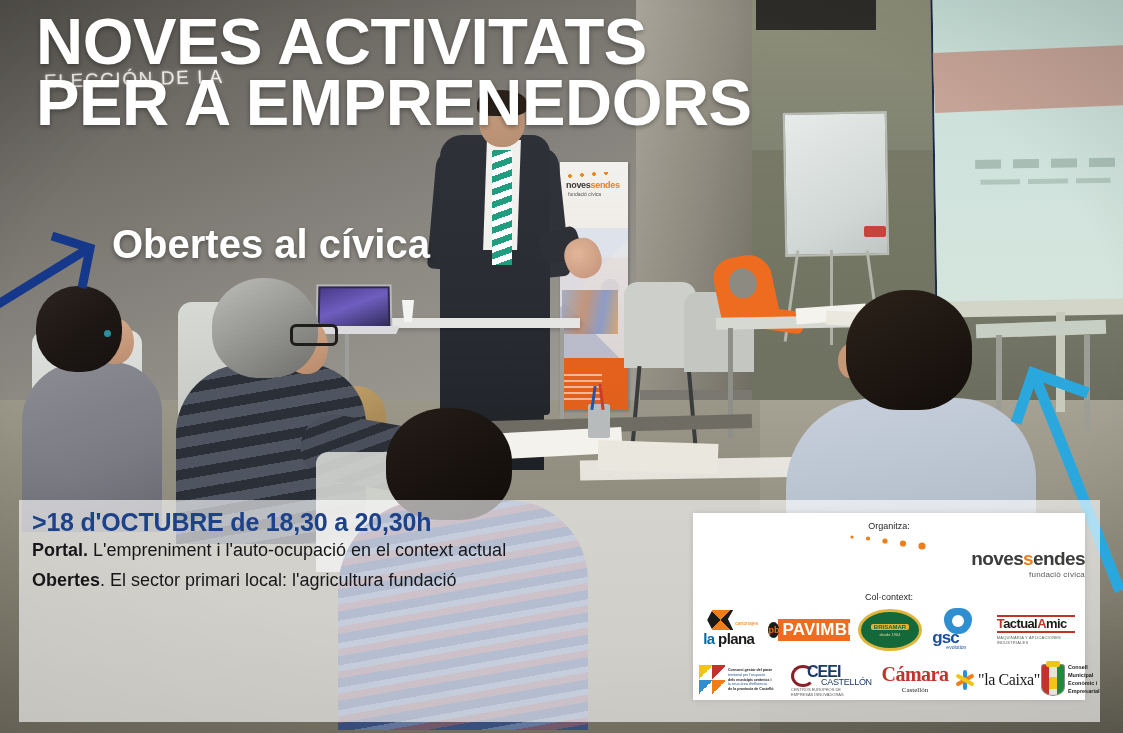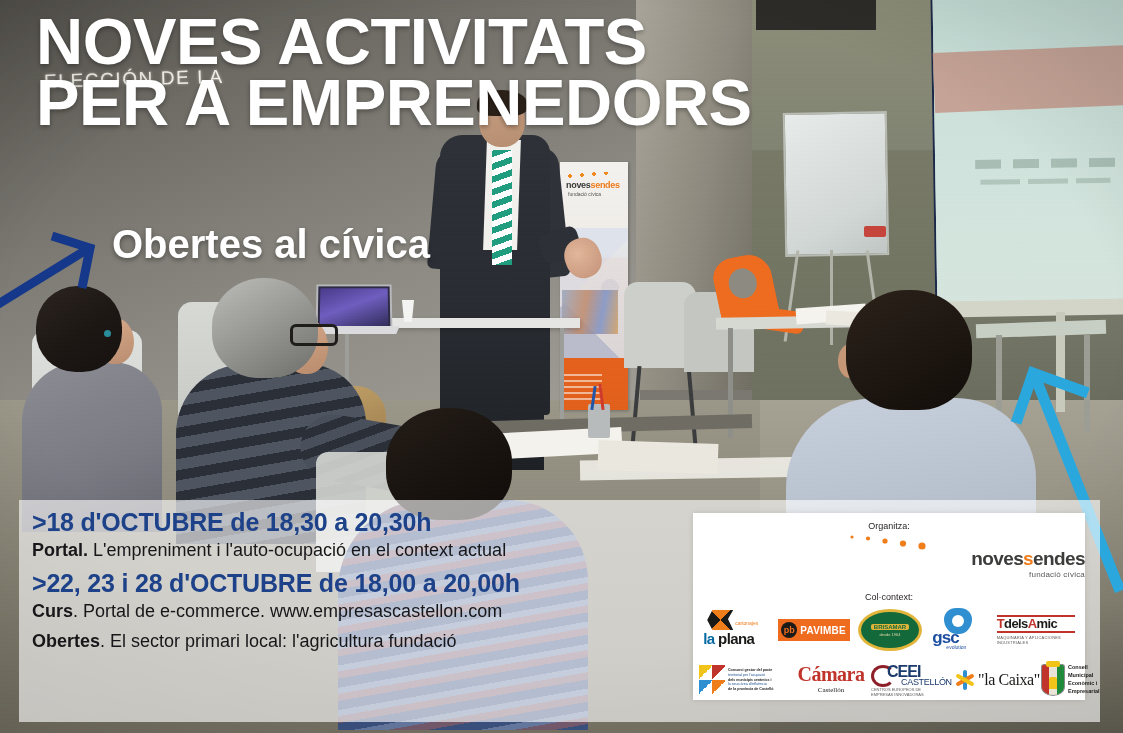--- a/index.html
+++ b/index.html
@@ -223,21 +223,21 @@
   .lg-plana .mark{position:absolute;left:4px;top:0;width:26px;height:20px;
     background:conic-gradient(from 45deg at 50% 50%,#1a1a18 0 25%,#ef7d1a 25% 50%,#1a1a18 50% 75%,#ef7d1a 75% 100%);
     clip-path:polygon(20% 0,100% 0,80% 45%,100% 100%,20% 100%,0 50%);}
   .lg-plana .cart{position:absolute;left:32px;top:10px;font-size:5px;color:#ef7d1a;}
   .lg-plana .nm{position:absolute;left:0;top:20px;font-size:15px;font-weight:bold;color:#1a1a18;letter-spacing:-.6px;}
   .lg-plana .nm i{color:#0369a1;font-style:normal;}
 
   .lg-pav{width:72px;height:22px;background:#ef6c1f;display:flex;align-items:center;justify-content:center;gap:3px;}
   .lg-pav .dot{width:16px;height:16px;border-radius:50%;background:#1a1a18;color:#ef6c1f;font-size:9px;
     font-weight:bold;display:flex;align-items:center;justify-content:center;}
-  .lg-pav .tx{color:#fff;font-size:10px;font-weight:bold;letter-spacing:.2px;}
+  .lg-pav .tx{color:#fff;font-size:17px;font-weight:bold;letter-spacing:.2px;}
 
   .lg-bris{width:58px;height:36px;border-radius:50%;background:#14693a;border:3px solid #e0b53a;
     display:flex;flex-direction:column;align-items:center;justify-content:center;}
   .lg-bris .t1{background:#e0b53a;color:#14693a;font-size:6px;font-weight:bold;padding:0 3px;border-radius:2px;}
   .lg-bris .t2{color:#e0d6a8;font-size:4px;margin-top:2px;}
 
   .lg-gsc{position:relative;width:58px;height:44px;}
   .lg-gsc .blob{position:absolute;left:14px;top:0;width:28px;height:26px;background:#2f8fd0;
     border-radius:46% 46% 50% 50%/46% 46% 60% 60%;}
   .lg-gsc .blob:after{content:"";position:absolute;left:8px;top:7px;width:12px;height:12px;border-radius:50%;background:#fff;}
@@ -415,24 +415,20 @@
   </svg>
 
   <div class="band"></div>
 
   <div class="info">
     <div class="ev">
       <div class="ev-head">&gt;18 d'OCTUBRE de 18,30 a 20,30h</div>
       <div class="ev-desc"><b>Portal.</b><span> L'empreniment i l'auto-ocupació en el context actual</span></div>
     </div>
     <div class="ev">
-      <div class="ev-head">&gt;22, 23 i 28 d'OCTUBRE de 18,00 a 20,00h</div>
-      <div class="ev-desc"><b>Curs</b><span>. Portal de e-commerce. www.empresascastellon.com</span></div>
-    </div>
-    <div class="ev">
       <div class="ev-desc"><b>Obertes</b><span>. El sector primari local: l'agricultura fundació</span></div>
     </div>
   </div>
 
   <div class="logo-panel">
 
     <div class="lp-label">Organitza:</div>
 
     <div class="ns-logo">
       <svg class="ns-dots" viewBox="0 0 82 16">
@@ -474,60 +470,60 @@
       <div class="logo-cell">
         <div class="lg-gsc">
           <div class="blob"></div>
           <div class="nm">gsc</div>
           <div class="sub">evolution</div>
         </div>
       </div>
 
       <div class="logo-cell">
         <div class="lg-tec">
-          <div class="nm"><i>T</i><span>dels</span><i>A</i><span>mic</span></div>
+          <div class="nm"><i>T</i><span>actual</span><i>A</i><span>mic</span></div>
           <div class="sub">MAQUINARIA Y APLICACIONES INDUSTRIALES</div>
         </div>
       </div>
     </div>
 
     <div class="logo-row">
       <div class="logo-cell">
         <div class="lg-cons">
           <div class="sq"></div>
           <div class="tx">
             <div>Consorci gestor del pacte</div>
             <div class="b">territorial per l'ocupació</div>
             <div>dels municipis ceràmics i</div>
             <div class="b">la seua àrea d'influència</div>
             <div>de la província de Castelló</div>
           </div>
         </div>
       </div>
 
       <div class="logo-cell">
-        <div class="lg-cam">
-          <div class="nm">Cámara</div>
-          <div class="sub">Castellón</div>
-        </div>
-      </div>
-
-      <div class="logo-cell">
         <div class="lg-ceei">
           <div class="arc"></div>
           <div class="nm">CEEI</div>
           <div class="nm2">CASTELLÓN</div>
           <div class="sub">
             <div>CENTROS EUROPEOS DE</div>
             <div>EMPRESAS INNOVADORAS</div>
           </div>
         </div>
       </div>
 
       <div class="logo-cell">
+        <div class="lg-cam">
+          <div class="nm">Cámara</div>
+          <div class="sub">Castellón</div>
+        </div>
+      </div>
+
+      <div class="logo-cell">
         <div class="lg-caixa">
           <span class="star">
               <i></i>
               <i></i>
               <i></i>
             </span>
           <span class="tx">"la Caixa"</span>
         </div>
       </div>
 

